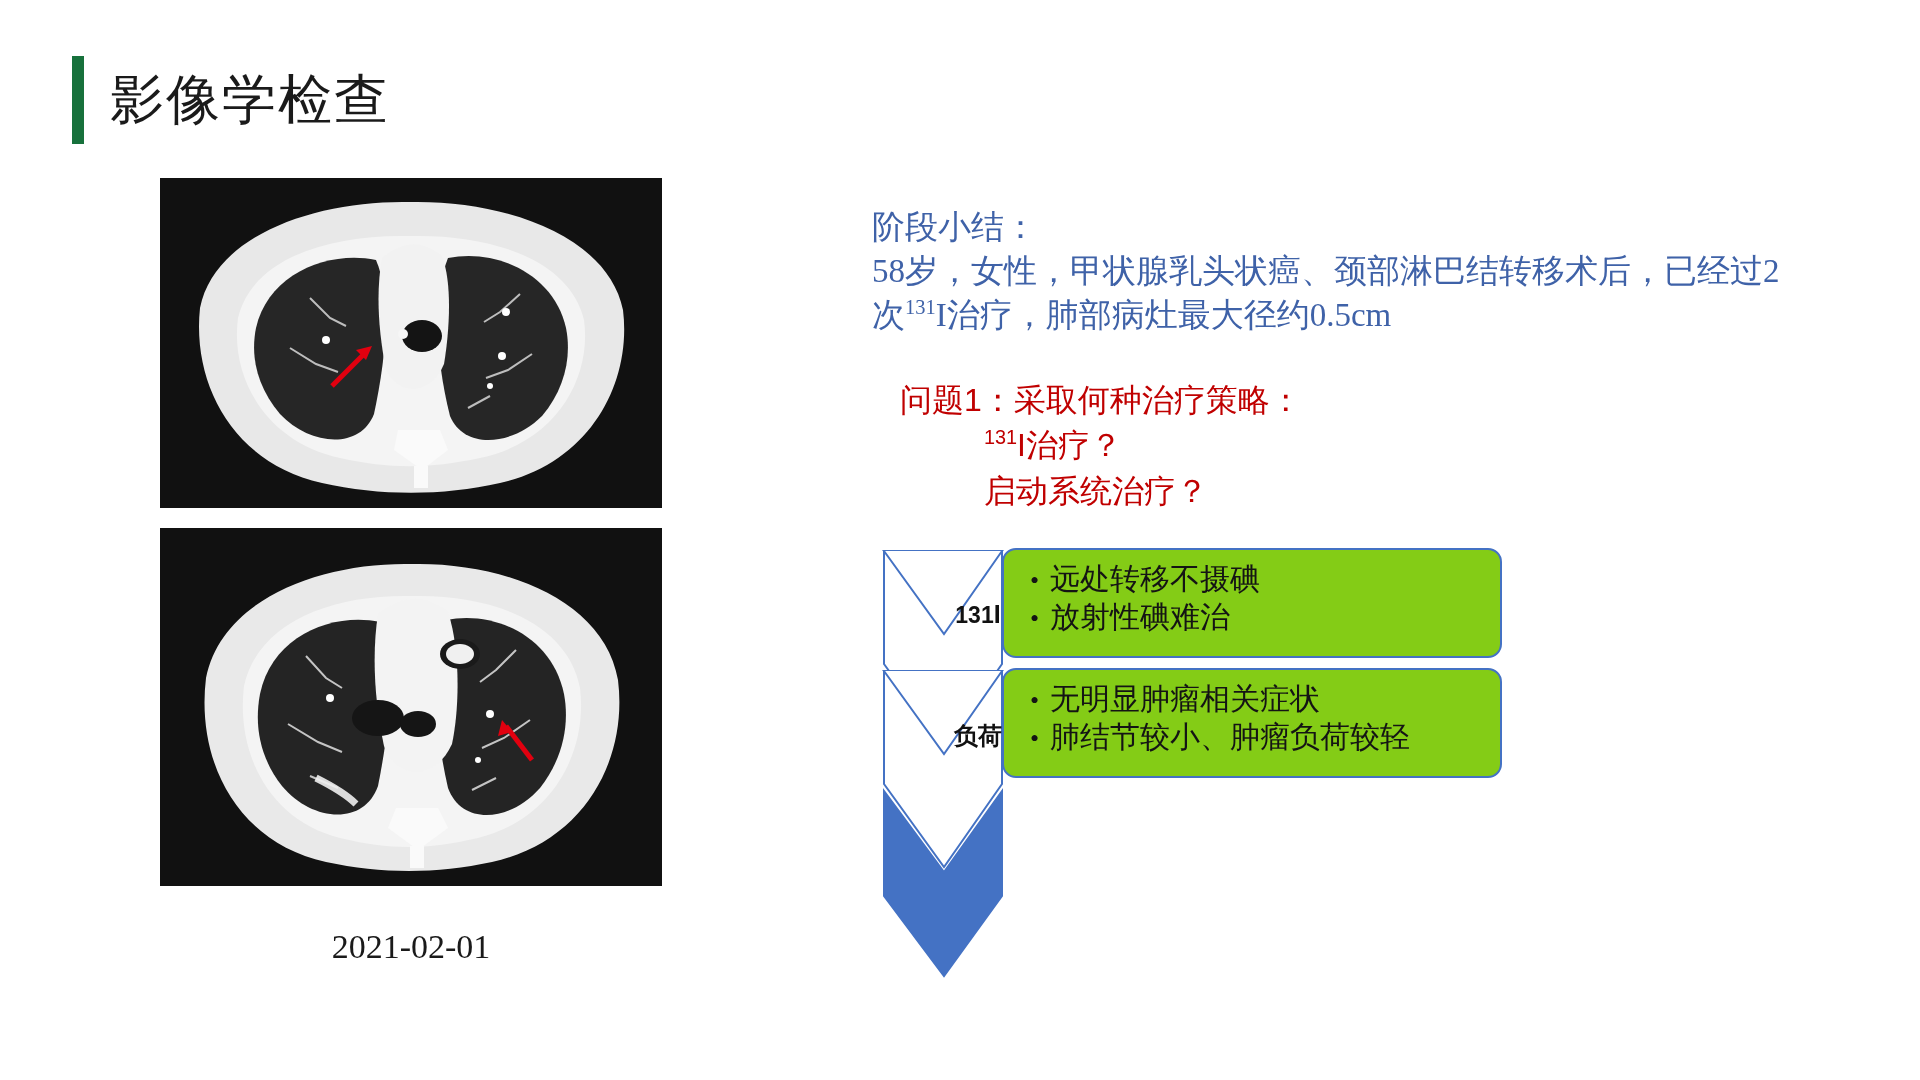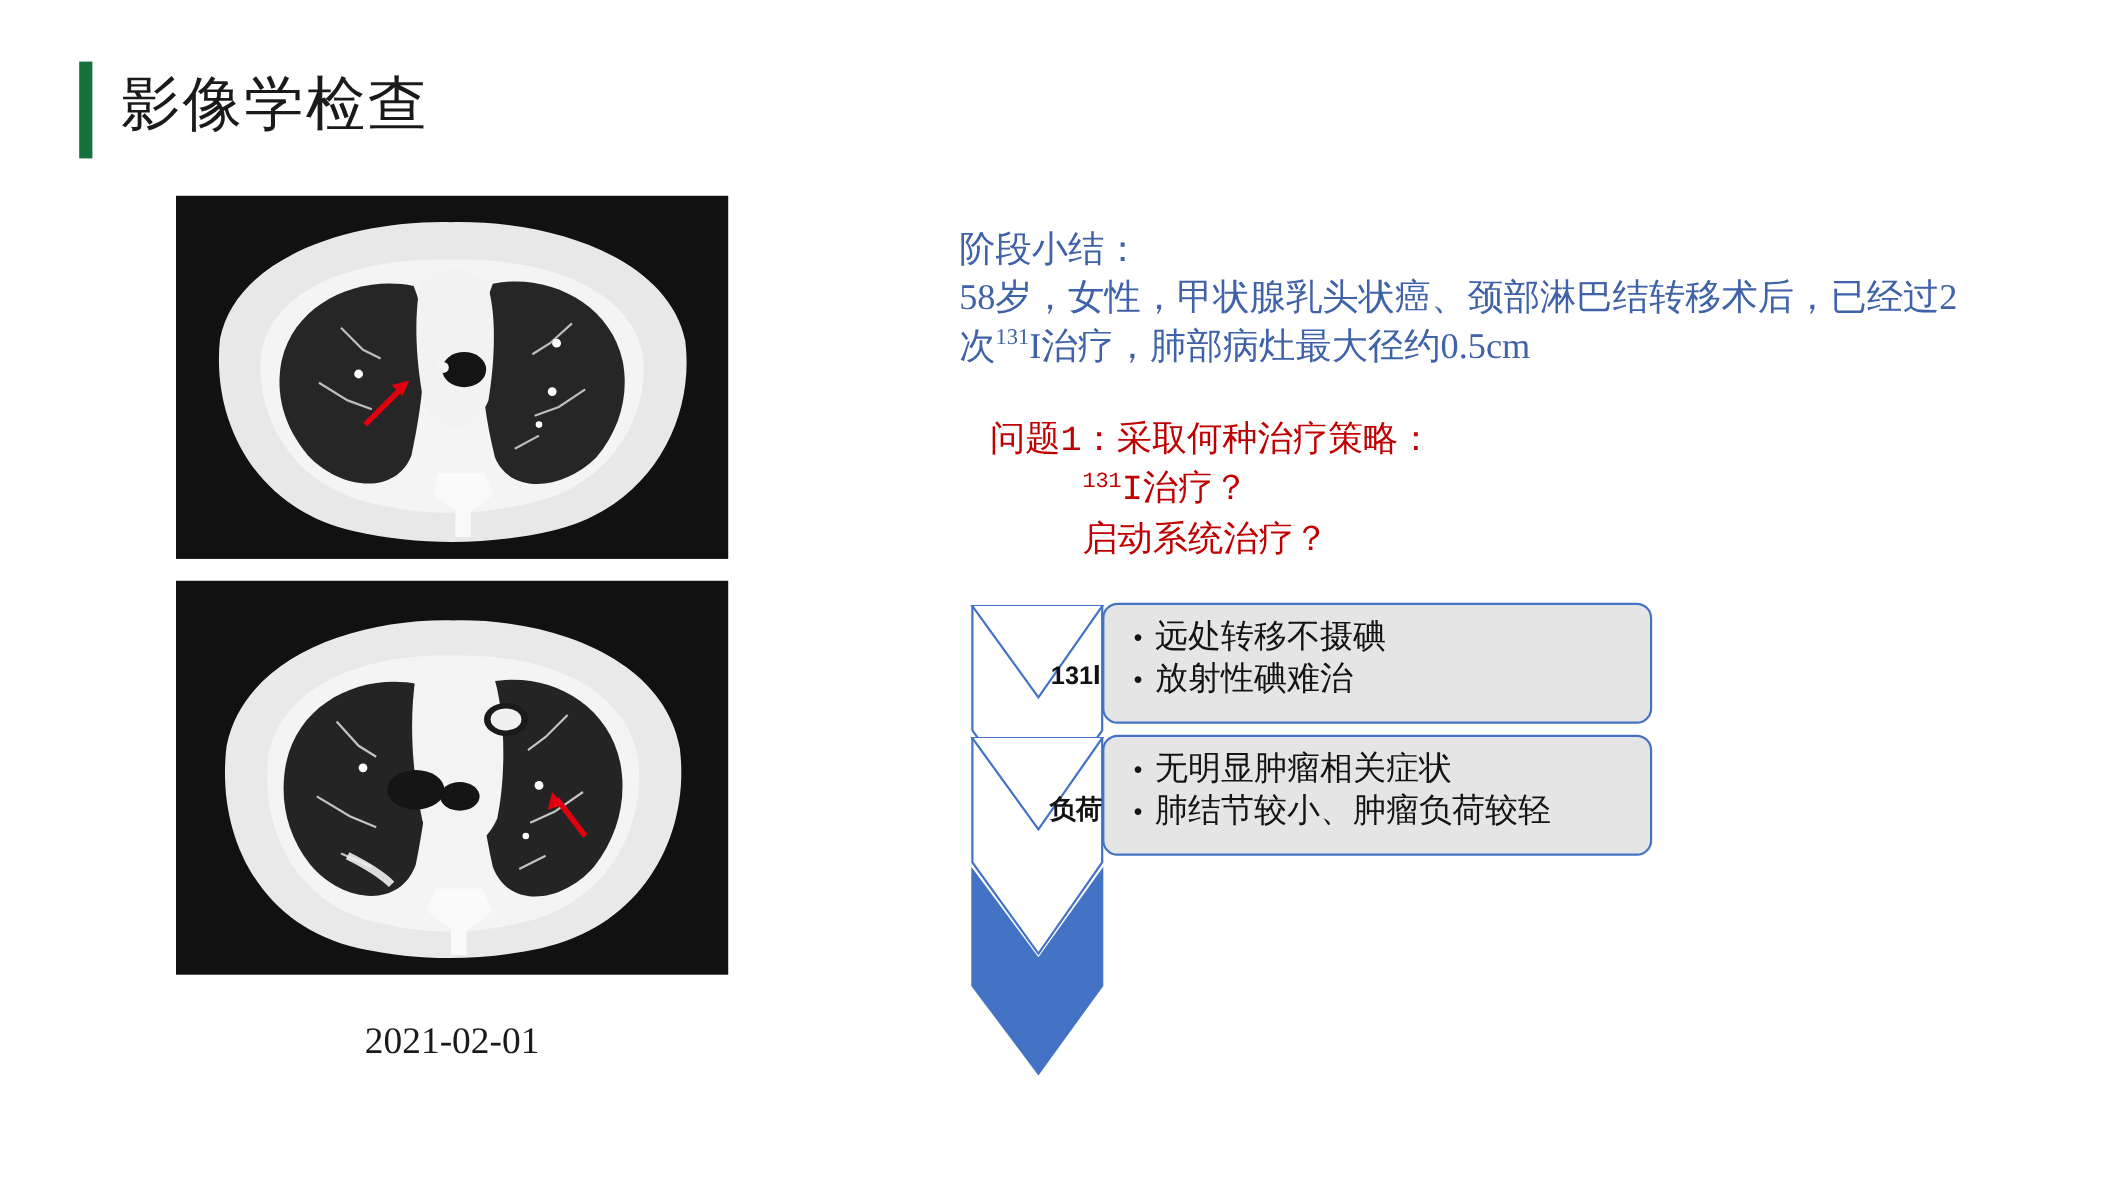--- a/index.html
+++ b/index.html
@@ -26,21 +26,21 @@
   }
   .title-bar {
     width: 12px;
     height: 88px;
     background: #17713C;
     margin-right: 26px;
   }
   .title-text {
     font-size: 54px;
     color: #1a1a1a;
-    font-family: Liberation Mono, monospace;
+    font-family: Liberation Serif, serif;
     letter-spacing: 2px;
     line-height: 1;
   }
 
   
   .ct-col {
     position: absolute;
     left: 160px;
     top: 178px;
     width: 502px;
@@ -83,21 +83,21 @@
     line-height: 0;
   }
 
   .question-block {
     position: absolute;
     left: 900px;
     top: 378px;
     color: #C00000;
     font-size: 32px;
     line-height: 1.42;
-    font-family: Liberation Mono, monospace;
+    font-family: Liberation Sans, sans-serif;
   }
   .q-indent { padding-left: 84px; }
 
   
   .flow {
     position: absolute;
     left: 884px;
     top: 548px;
     width: 620px;
   }
@@ -138,21 +138,21 @@
   }
 
   .bubble {
     position: absolute;
     left: 118px;
     top: 0;
     width: 500px;
     height: 110px;
     border: 2px solid #4472C4;
     border-radius: 14px;
-    background: #e5e5e5;
+    background: #84cc16;
     box-sizing: border-box;
     padding: 10px 0 0 26px;
   }
   .bubble.tall { height: 118px; padding-top: 30px; }
   .bullet-line {
     font-size: 30px;
     line-height: 1.28;
     color: #141414;
     font-family: "Liberation Serif", "DejaVu Serif", serif;
     white-space: nowrap;

